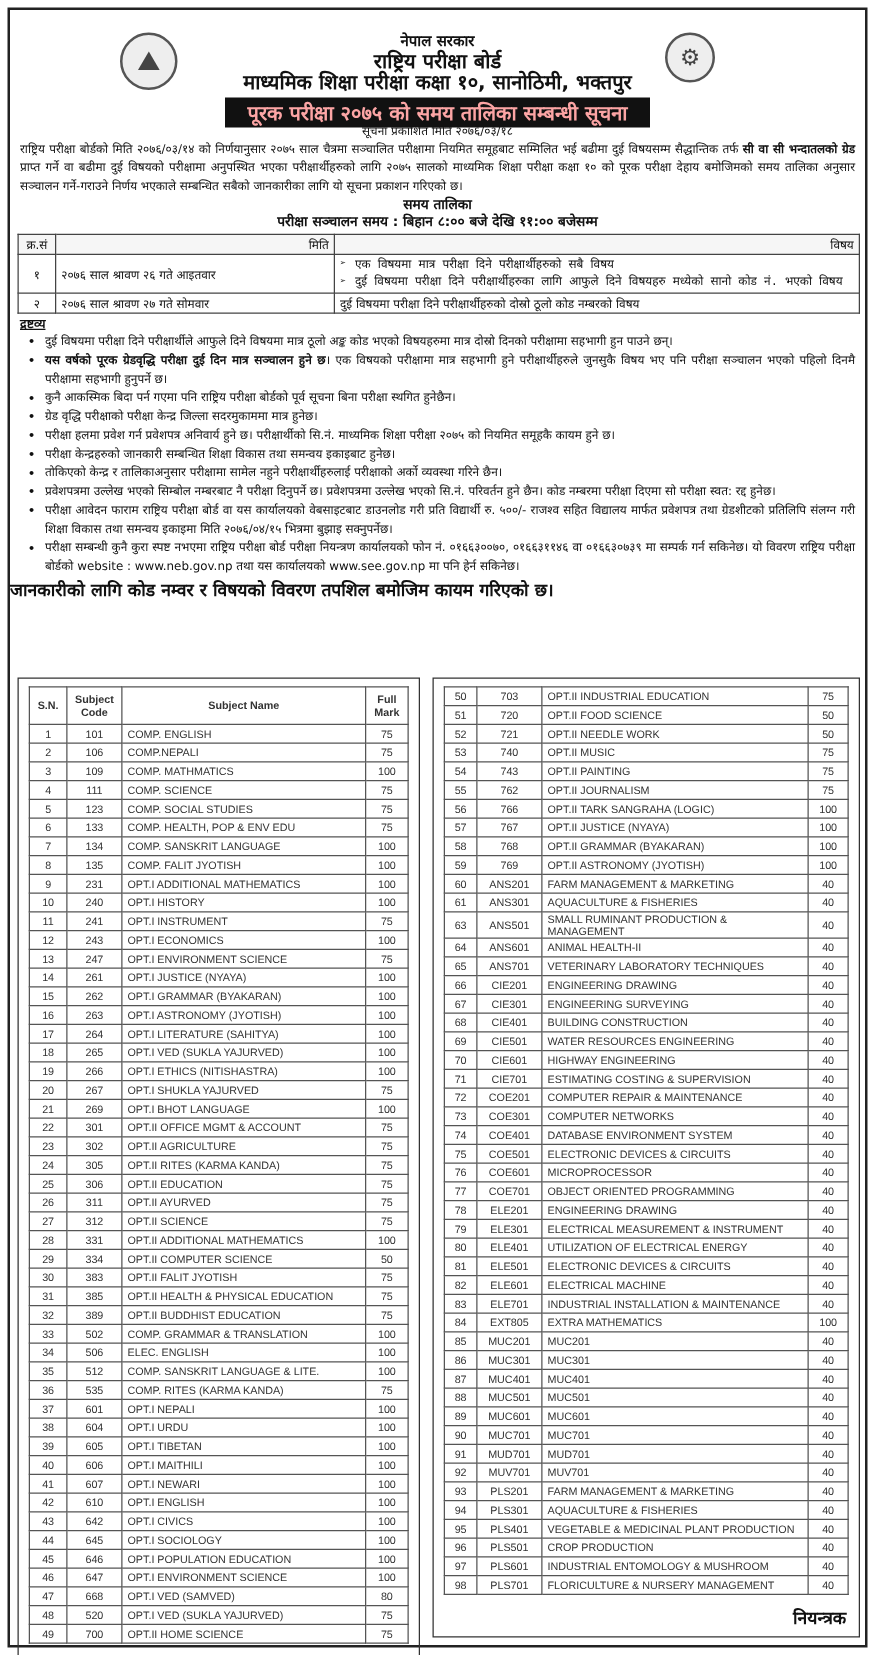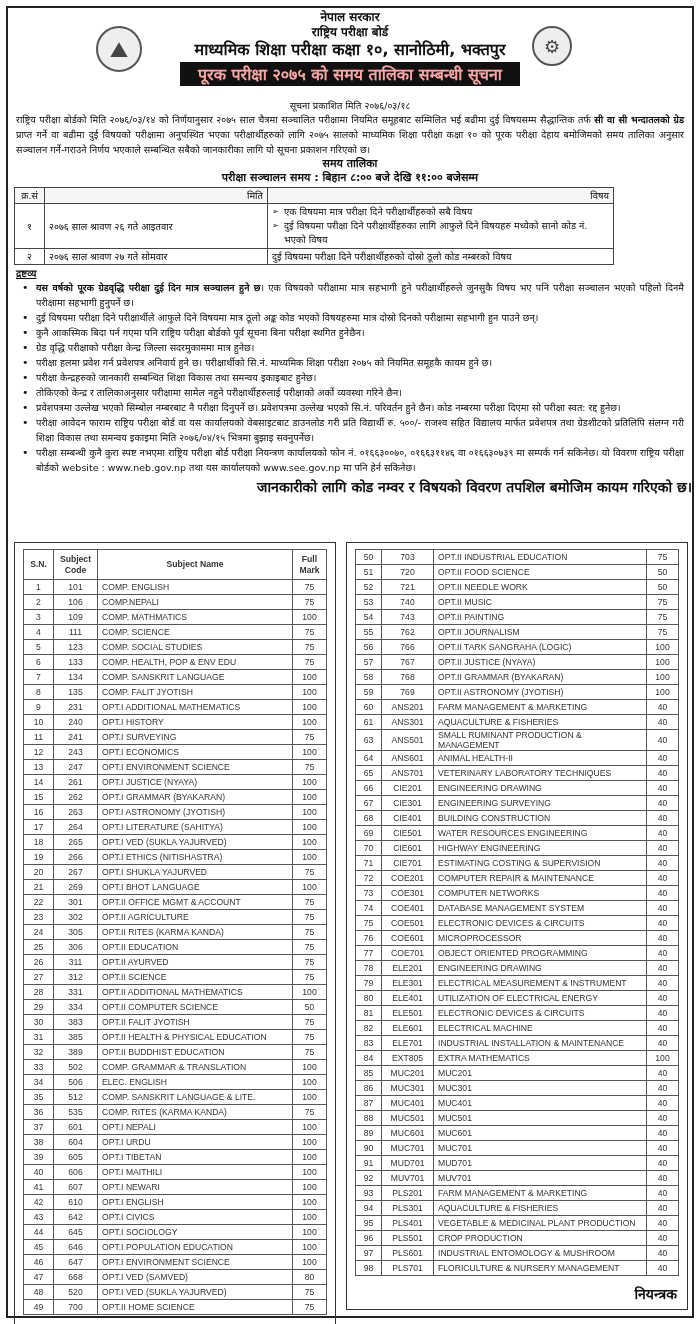--- a/index.html
+++ b/index.html
@@ -2,42 +2,42 @@
 <html><head>
 <meta charset="utf-8">
 <style>
   * { box-sizing: border-box; margin: 0; padding: 0; }
   body { width: 700px; height: 1324px; background: #fff; font-family: "DejaVu Sans", sans-serif; color: #111; overflow: hidden; }
   .page { position: absolute; left: 6px; top: 6px; width: 688px; height: 1312px; border: 2px solid #222; background: #fff; }
   .header { position: relative; height: 92px; text-align: center; }
   .logo { position: absolute; top: 18px; width: 46px; height: 46px; border-radius: 50%; border: 2px solid #555; display: flex; align-items: center; justify-content: center; font-size: 22px; color: #444; background: #eee; }
   .logo.left { left: 88px; }
   .logo.right { right: 120px; width: 40px; height: 40px; font-size: 18px; }
-  .h1 { font-size: 12px; font-weight: bold; padding-top: 2px; line-height: 15px; }
-  .h2 { font-size: 12px; font-weight: bold; line-height: 15px; }
+  .h1 { font-size: 12px; font-weight: bold; padding-top: 18px; line-height: 15px; }
+  .h2 { font-size: 16px; font-weight: bold; line-height: 15px; }
   .h3 { font-size: 16px; font-weight: bold; line-height: 20px; }
   .banner { display: inline-block; background: #111; color: #fca5a5; font-size: 16px; font-weight: bold; padding: 1px 18px; margin-top: 2px; }
   .pubdate { text-align: center; font-size: 9.5px; line-height: 12px; }
   .intro { font-size: 9.5px; line-height: 15px; padding: 0 8px; text-align: justify; }
   .sub-title { text-align: center; font-weight: bold; font-size: 11px; line-height: 14px; }
   table { border-collapse: collapse; }
-  .sched { width: 600px; margin: 2px 6px; font-size: 9.5px; }
+  .sched { width: 674px; margin: 2px 6px; font-size: 9.5px; }
   .sched th, .sched td { border: 1px solid #444; padding: 1px 4px; vertical-align: middle; }
   .sched th { font-weight: normal; background: #f6f6f6; text-align: right; }
   .sched .c1 { width: 30px; text-align: center; }
   .sched .c2 { width: 223px; }
   .sched ul { list-style: none; }
-  .sched li { padding-left: 12px; position: relative; line-height: 14px; }
+  .sched li { padding-left: 12px; position: relative; line-height: 14px; font-family: Liberation Mono, monospace; }
   .sched li:before { content: "\27A2"; position: absolute; left: 0; font-size: 8px; }
   .notes-title { font-weight: bold; font-size: 10px; padding-left: 8px; text-decoration: underline; line-height: 13px; }
   .notes { font-size: 9.5px; line-height: 15px; padding: 0 8px 0 28px; }
   .notes li { list-style: none; position: relative; text-align: justify; }
   .notes li:before { content: "\2022"; position: absolute; left: -14px; font-size: 11px; }
   .notes li b { font-weight: bold; }
-  .code-heading { text-align: right; font-size: 14px; font-weight: bold; line-height: 20px; margin-top: 2px; }
+  .code-heading { text-align: left; font-size: 14px; font-weight: bold; line-height: 20px; margin-top: 2px; }
   .tables { position: absolute; top: 534px; left: 6px; width: 674px; height: 772px; }
   .tbox { position: absolute; top: 0; border: 1.5px solid #333; padding: 6px 8px; }
   .tbox.left { left: 0; width: 322px; height: 804px; }
   .tbox.right { left: 332px; width: 342px; height: 768px; }
   .subj { width: 100%; font-family: "Liberation Sans", sans-serif; font-size: 8.6px; color: #333; }
   .subj th, .subj td { border: 1px solid #555; height: 15px; padding: 0 4px; }
   .subj th { font-weight: bold; font-size: 8.6px; line-height: 11px; text-align: center; height: 30px; }
   .subj td.sn, .subj td.code, .subj td.mark { text-align: center; }
   .left .subj td.sn { width: 30px; } .left .subj td.code { width: 44px; } .left .subj td.mark { width: 34px; }
   .right .subj td.sn { width: 26px; } .right .subj td.code { width: 52px; } .right .subj td.mark { width: 32px; }
@@ -82,22 +82,22 @@
       <tr>
         <td class="c1">२</td>
         <td class="c2">२०७६ साल श्रावण २७ गते सोमवार</td>
         <td>दुई विषयमा परीक्षा दिने परीक्षार्थीहरुको दोस्रो ठूलो कोड नम्बरको विषय</td>
       </tr>
     </tbody>
   </table>
 
   <div class="notes-title">द्रष्टव्य</div>
   <ul class="notes" id="notes-list">
-    <li><b>यस वर्षको पूरक ग्रेडवृद्धि परीक्षा दुई दिन मात्र सञ्चालन हुने छ</b><span>। एक विषयको परीक्षामा मात्र सहभागी हुने परीक्षार्थीहरुले जुनसुकै विषय भए पनि परीक्षा सञ्चालन भएको पहिलो दिनमै परीक्षामा सहभागी हुनुपर्ने छ।</span></li>
-  <li>दुई विषयमा परीक्षा दिने परीक्षार्थीले आफुले दिने विषयमा मात्र ठूलो अङ्क कोड भएको विषयहरुमा मात्र दोस्रो दिनको परीक्षामा सहभागी हुन पाउने छन्।</li>
+    <li>दुई विषयमा परीक्षा दिने परीक्षार्थीले आफुले दिने विषयमा मात्र ठूलो अङ्क कोड भएको विषयहरुमा मात्र दोस्रो दिनको परीक्षामा सहभागी हुन पाउने छन्।</li>
+  <li><b>यस वर्षको पूरक ग्रेडवृद्धि परीक्षा दुई दिन मात्र सञ्चालन हुने छ</b><span>। एक विषयको परीक्षामा मात्र सहभागी हुने परीक्षार्थीहरुले जुनसुकै विषय भए पनि परीक्षा सञ्चालन भएको पहिलो दिनमै परीक्षामा सहभागी हुनुपर्ने छ।</span></li>
       <li>कुनै आकस्मिक बिदा पर्न गएमा पनि राष्ट्रिय परीक्षा बोर्डको पूर्व सूचना बिना परीक्षा स्थगित हुनेछैन।</li>
       <li>ग्रेड वृद्धि परीक्षाको परीक्षा केन्द्र जिल्ला सदरमुकाममा मात्र हुनेछ।</li>
       <li>परीक्षा हलमा प्रवेश गर्न प्रवेशपत्र अनिवार्य हुने छ। परीक्षार्थीको सि.नं. माध्यमिक शिक्षा परीक्षा २०७५ को नियमित समूहकै कायम हुने छ।</li>
       <li>परीक्षा केन्द्रहरुको जानकारी सम्बन्धित शिक्षा विकास तथा समन्वय इकाइबाट हुनेछ।</li>
       <li>तोकिएको केन्द्र र तालिकाअनुसार परीक्षामा सामेल नहुने परीक्षार्थीहरुलाई परीक्षाको अर्को व्यवस्था गरिने छैन।</li>
       <li>प्रवेशपत्रमा उल्लेख भएको सिम्बोल नम्बरबाट नै परीक्षा दिनुपर्ने छ। प्रवेशपत्रमा उल्लेख भएको सि.नं. परिवर्तन हुने छैन। कोड नम्बरमा परीक्षा दिएमा सो परीक्षा स्वत: रद्द हुनेछ।</li>
       <li>परीक्षा आवेदन फाराम राष्ट्रिय परीक्षा बोर्ड वा यस कार्यालयको वेबसाइटबाट डाउनलोड गरी प्रति विद्यार्थी रु. ५००/- राजश्व सहित विद्यालय मार्फत प्रवेशपत्र तथा ग्रेडशीटको प्रतिलिपि संलग्न गरी शिक्षा विकास तथा समन्वय इकाइमा मिति २०७६/०४/१५ भित्रमा बुझाइ सक्नुपर्नेछ।</li>
       <li>परीक्षा सम्बन्धी कुनै कुरा स्पष्ट नभएमा राष्ट्रिय परीक्षा बोर्ड परीक्षा नियन्त्रण कार्यालयको फोन नं. ०१६६३००७०, ०१६६३११४६ वा ०१६६३०७३९ मा सम्पर्क गर्न सकिनेछ। यो विवरण राष्ट्रिय परीक्षा बोर्डको website : www.neb.gov.np तथा यस कार्यालयको www.see.gov.np मा पनि हेर्न सकिनेछ।</li>
     </ul>
 
@@ -171,21 +171,21 @@
             </tr>
             <tr>
               <td class="sn">10</td>
               <td class="code">240</td>
               <td class="name">OPT.I  HISTORY</td>
               <td class="mark">100</td>
             </tr>
             <tr>
               <td class="sn">11</td>
               <td class="code">241</td>
-              <td class="name">OPT.I  SURVEYING</td>
+              <td class="name">OPT.I  INSTRUMENT</td>
               <td class="mark">75</td>
             </tr>
             <tr>
               <td class="sn">12</td>
               <td class="code">243</td>
               <td class="name">OPT.I  ECONOMICS</td>
               <td class="mark">100</td>
             </tr>
             <tr>
               <td class="sn">13</td>
@@ -549,21 +549,21 @@
             </tr>
             <tr>
               <td class="sn">73</td>
               <td class="code">COE301</td>
               <td class="name">COMPUTER NETWORKS</td>
               <td class="mark">40</td>
             </tr>
             <tr>
               <td class="sn">74</td>
               <td class="code">COE401</td>
-              <td class="name">DATABASE MANAGEMENT SYSTEM</td>
+              <td class="name">DATABASE ENVIRONMENT SYSTEM</td>
               <td class="mark">40</td>
             </tr>
             <tr>
               <td class="sn">75</td>
               <td class="code">COE501</td>
               <td class="name">ELECTRONIC DEVICES &amp; CIRCUITS</td>
               <td class="mark">40</td>
             </tr>
             <tr>
               <td class="sn">76</td>

